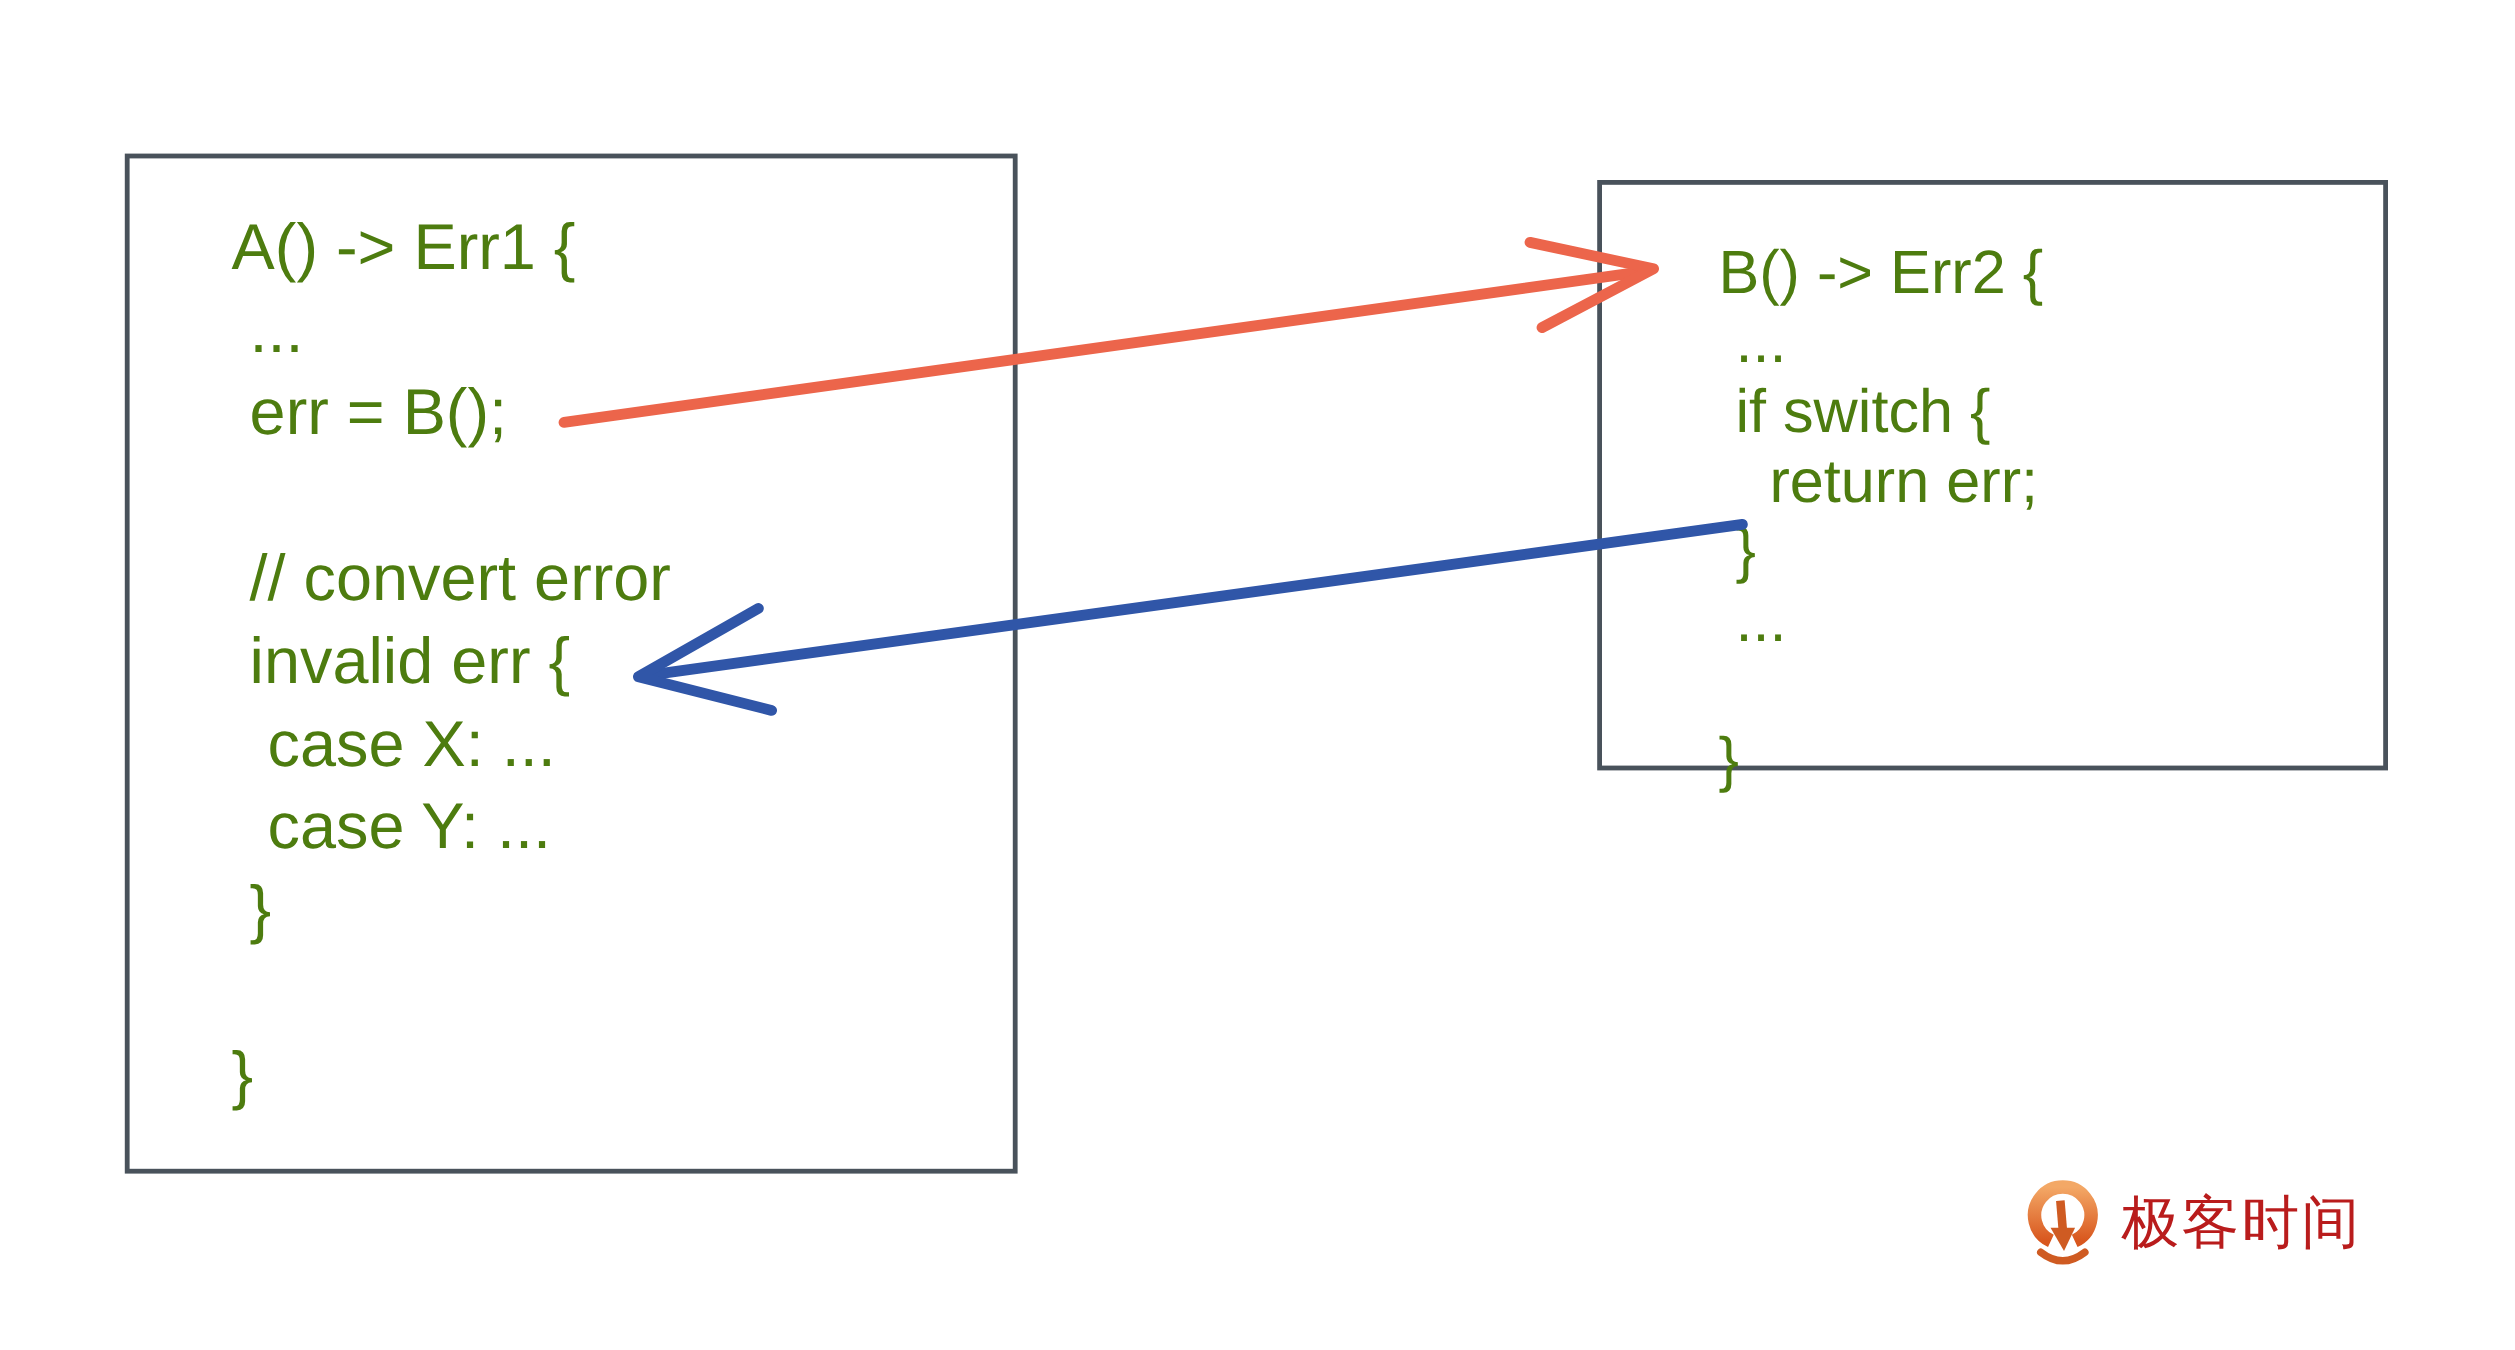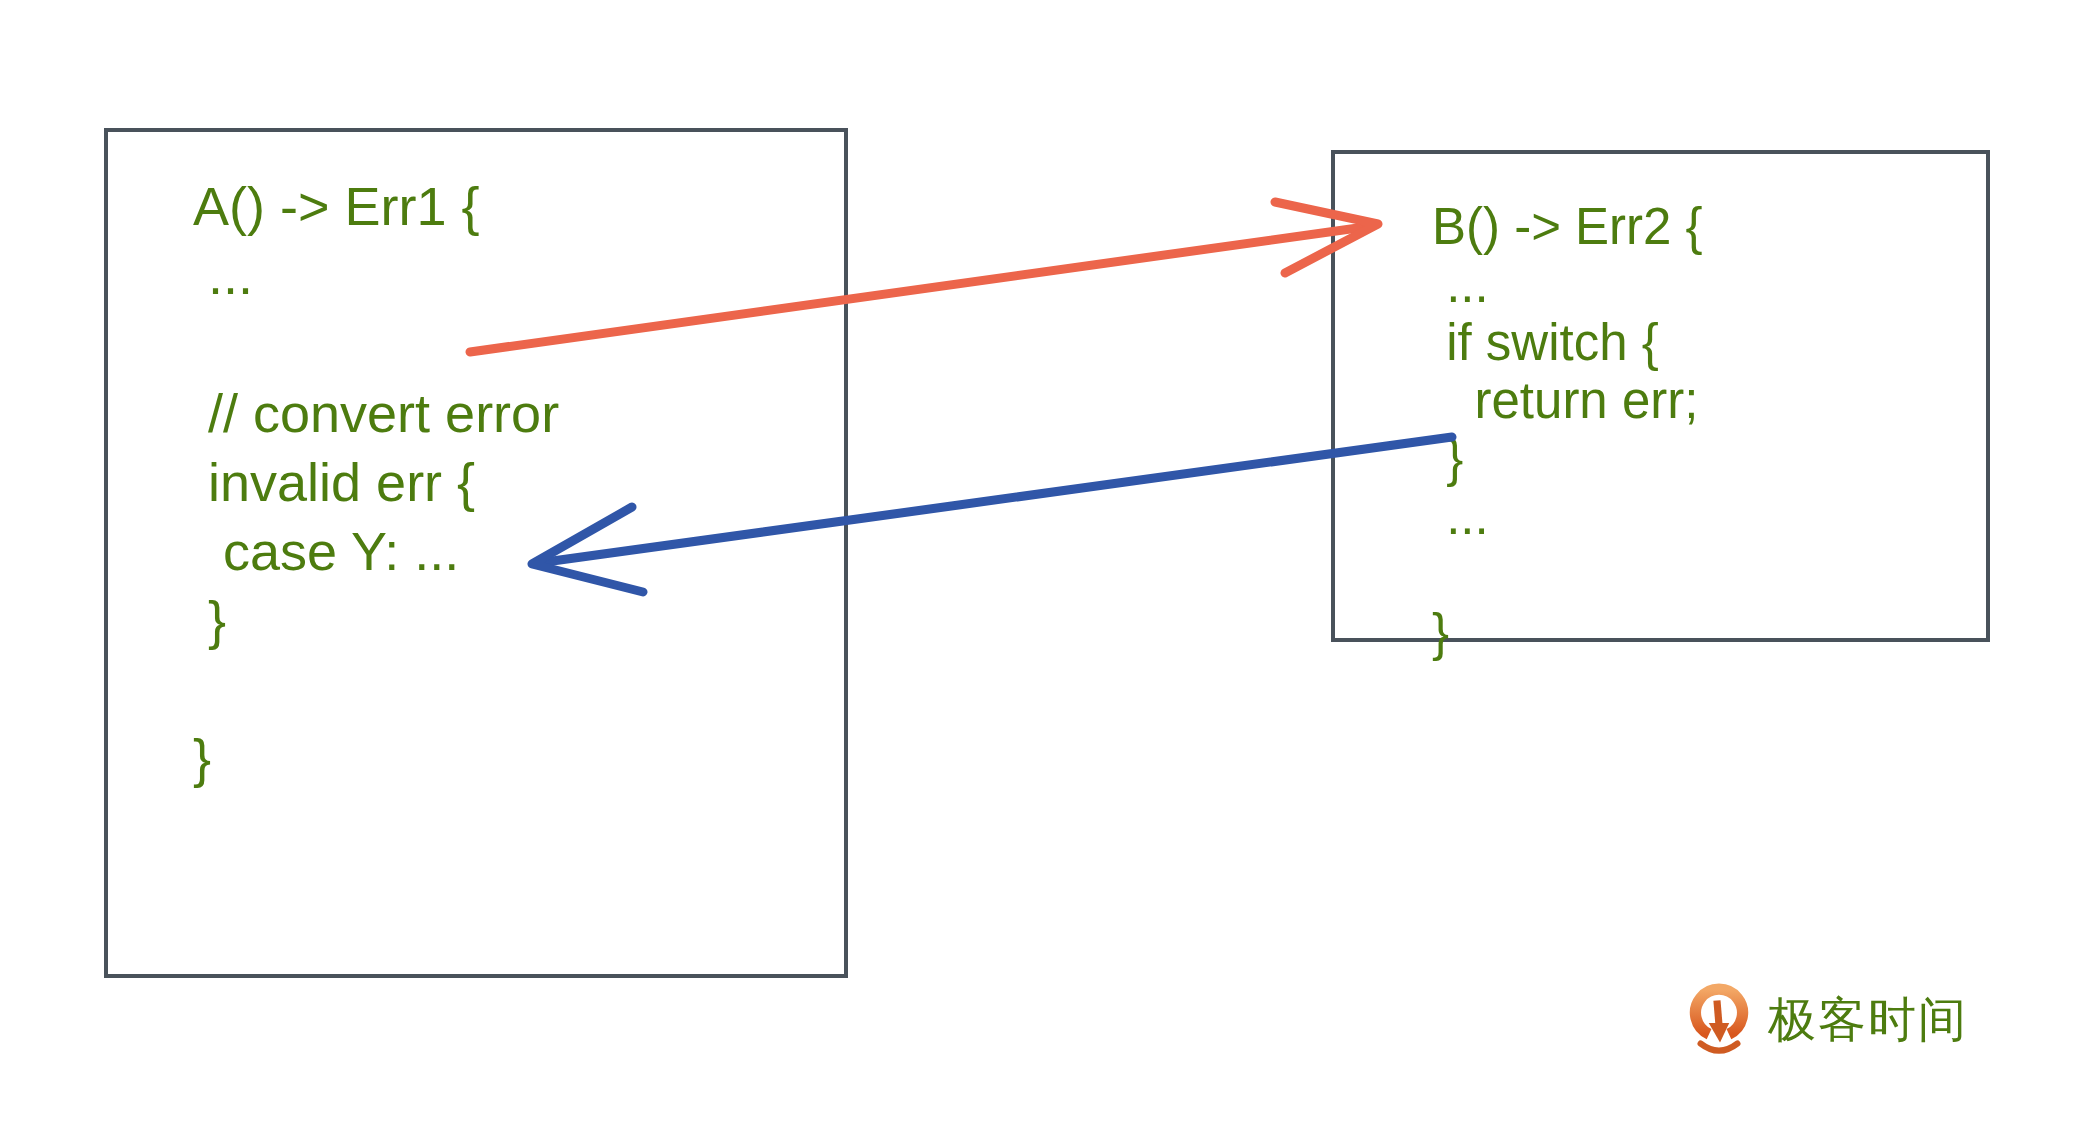--- a/index.html
+++ b/index.html
@@ -40,37 +40,39 @@
   }
 
   .logo {
     position:absolute;
     left:1686px; top:976px;
     display:flex; align-items:center;
     gap:16px;
   }
   .logo-text {
     font-size:48px;
-    color:#4d7c0f;
+    color:#b91c1c;
     letter-spacing:2px;
     line-height:1;
     font-weight:500;
   }
 </style>
 </head>
 <body>
 
 <div class="canvas">
 
   <div class="code-box box-left">
     <div class="code-line">A() -&gt; Err1 {</div>
     <div class="code-line"> ...</div>
+    <div class="code-line"> err = B();</div>
     <div class="code-line"></div>
     <div class="code-line"> // convert error</div>
     <div class="code-line"> invalid err {</div>
+    <div class="code-line">  case X: ...</div>
     <div class="code-line">  case Y: ...</div>
     <div class="code-line"> }</div>
     <div class="code-line"></div>
     <div class="code-line">}</div>
   </div>
 
   <div class="code-box box-right">
     <div class="code-line">B() -&gt; Err2 {</div>
     <div class="code-line"> ...</div>
     <div class="code-line"> if switch {</div>

